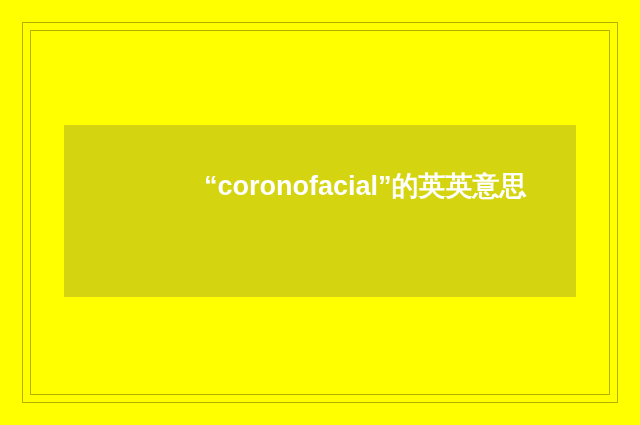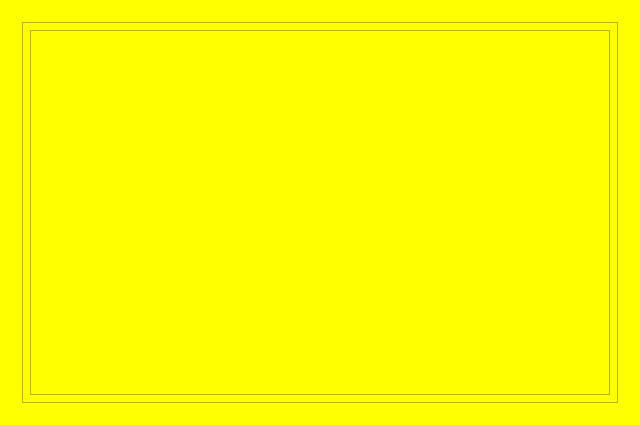--- a/index.html
+++ b/index.html
@@ -67,14 +67,17 @@
   }
 </style>
 </head>
 <body>
 
 <div class="canvas">
 
   <div class="frame-outer"></div>
   <div class="frame-inner"></div>
 
+  <div class="title-panel">
+    <div class="title-text">“coronofacial”的英英意思</div>
+  </div>
 
 </div>
 
 </body></html>

